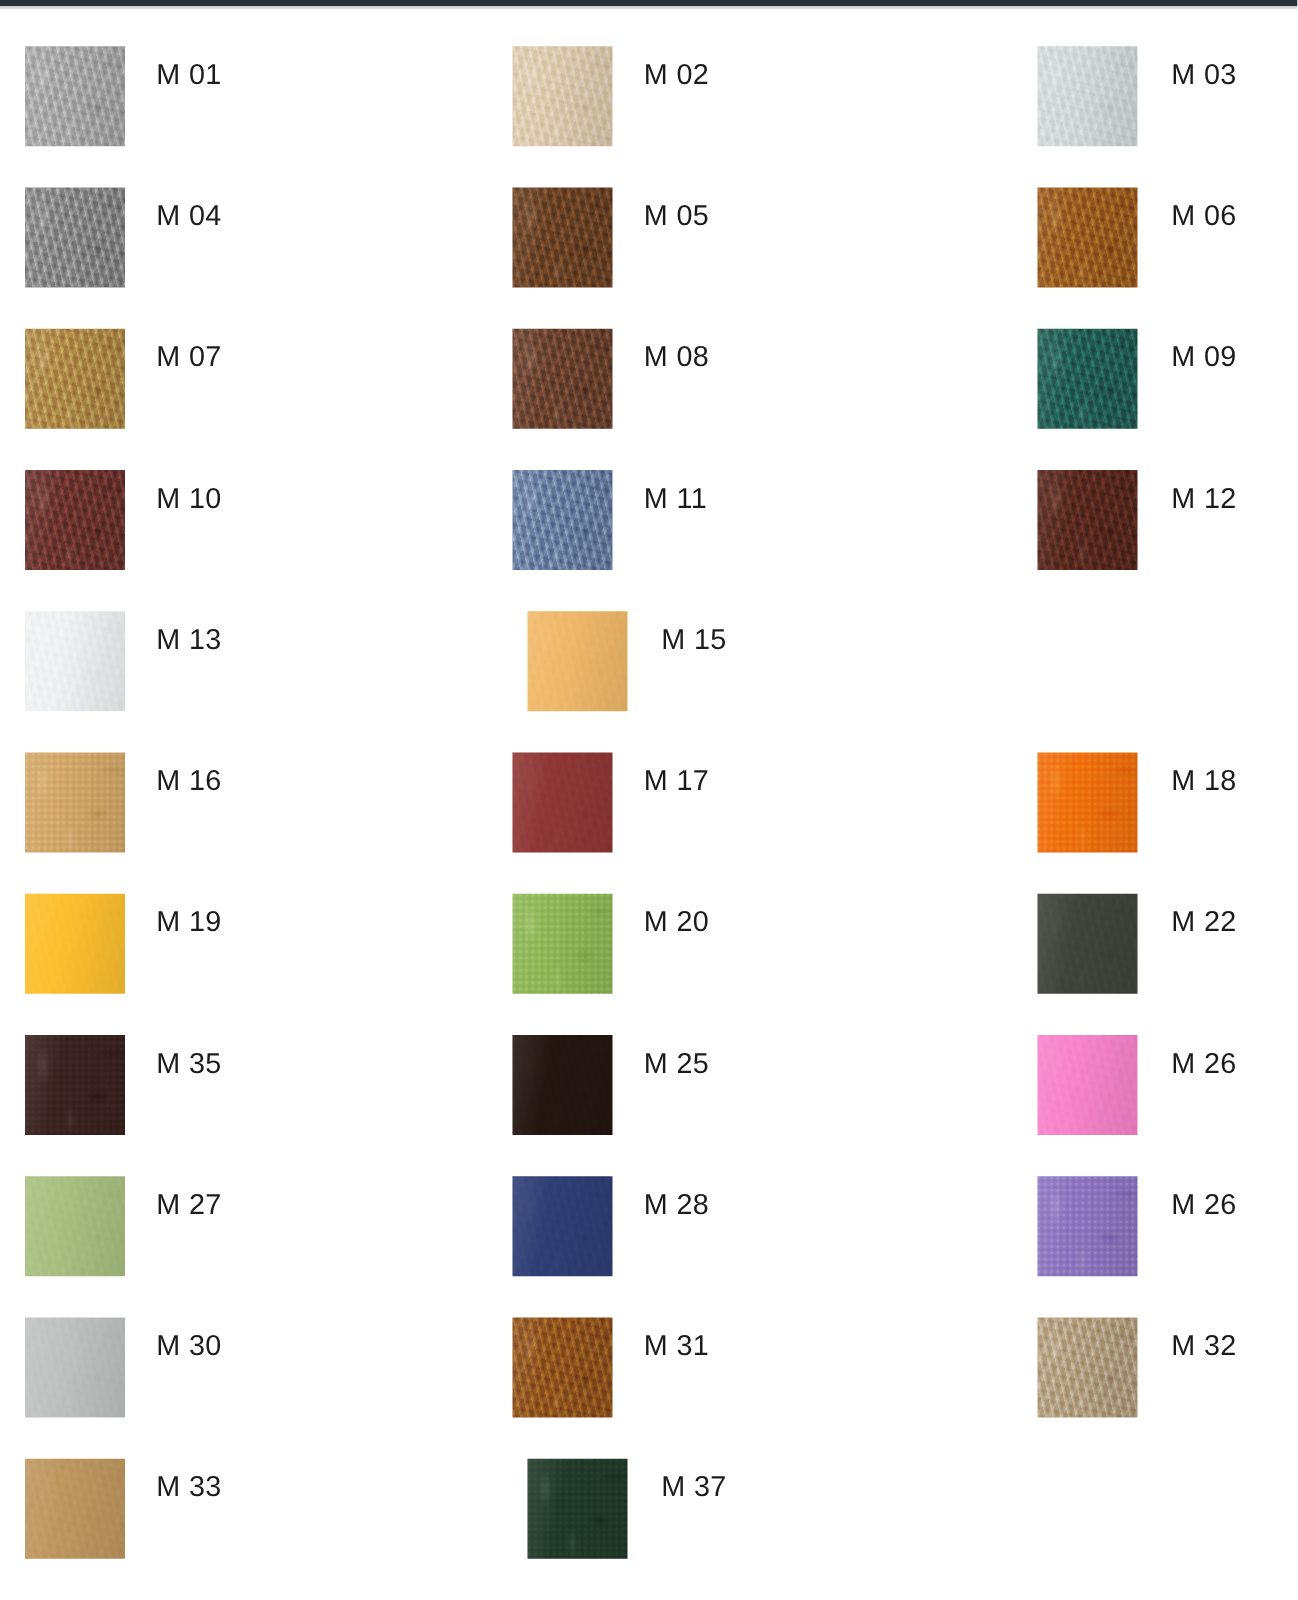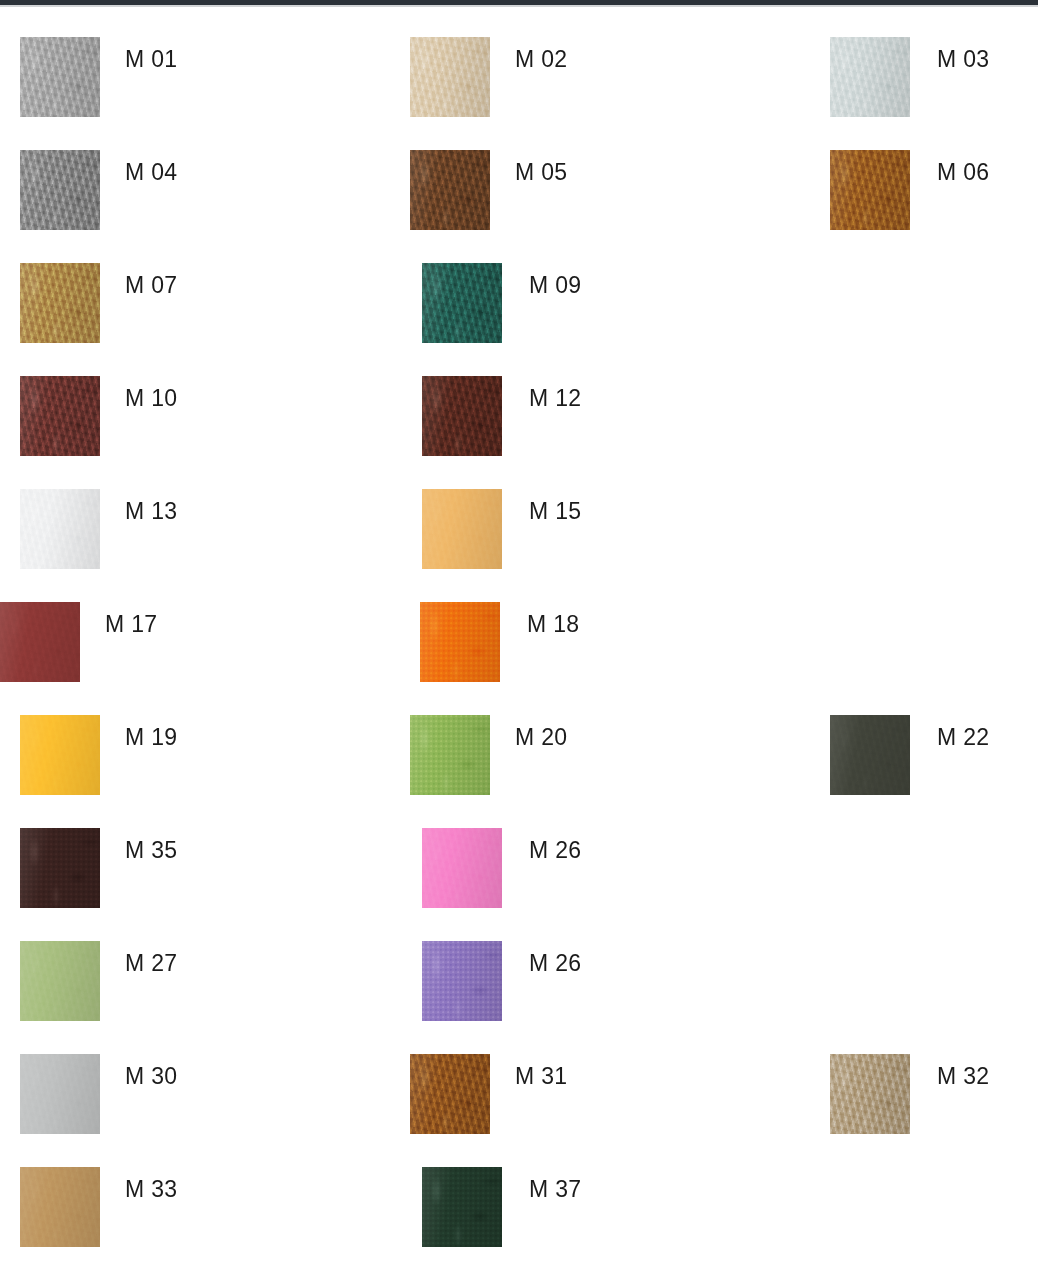--- a/index.html
+++ b/index.html
@@ -177,38 +177,54 @@
       </div>
       <div class="swatch-row">
         <div class="swatch-cell col-1">
           <div class="swatch-chip tex-crinkle" style="background-color: rgb(176, 140, 74);">
             <span class="grain g1"></span>
             <span class="grain g2"></span>
             <span class="shade"></span>
           </div>
           <div class="swatch-label">M 07</div>
         </div>
+        <div class="swatch-cell col-2">
+          <div class="swatch-chip tex-crinkle" style="background-color: rgb(109, 68, 48);">
+            <span class="grain g1"></span>
+            <span class="grain g2"></span>
+            <span class="shade"></span>
+          </div>
+          <div class="swatch-label">M 08</div>
+        </div>
         <div class="swatch-cell col-3">
           <div class="swatch-chip tex-crinkle" style="background-color: rgb(36, 96, 85);">
             <span class="grain g1"></span>
             <span class="grain g2"></span>
             <span class="shade"></span>
           </div>
           <div class="swatch-label">M 09</div>
         </div>
       </div>
       <div class="swatch-row">
         <div class="swatch-cell col-1">
           <div class="swatch-chip tex-crinkle" style="background-color: rgb(109, 53, 48);">
             <span class="grain g1"></span>
             <span class="grain g2"></span>
             <span class="shade"></span>
           </div>
           <div class="swatch-label">M 10</div>
         </div>
+        <div class="swatch-cell col-2">
+          <div class="swatch-chip tex-crinkle" style="background-color: rgb(109, 130, 164);">
+            <span class="grain g1"></span>
+            <span class="grain g2"></span>
+            <span class="shade"></span>
+          </div>
+          <div class="swatch-label">M 11</div>
+        </div>
         <div class="swatch-cell col-3">
           <div class="swatch-chip tex-crinkle" style="background-color: rgb(90, 42, 32);">
             <span class="grain g1"></span>
             <span class="grain g2"></span>
             <span class="shade"></span>
           </div>
           <div class="swatch-label">M 12</div>
         </div>
       </div>
       <div class="swatch-row">
@@ -223,20 +239,28 @@
         <div class="swatch-cell col-3">
           <div class="swatch-chip tex-smooth" style="background-color: rgb(240, 185, 106);">
             <span class="grain g1"></span>
             <span class="grain g2"></span>
             <span class="shade"></span>
           </div>
           <div class="swatch-label">M 15</div>
         </div>
       </div>
       <div class="swatch-row">
+        <div class="swatch-cell col-1">
+          <div class="swatch-chip tex-pebble" style="background-color: rgb(211, 167, 105);">
+            <span class="grain g1"></span>
+            <span class="grain g2"></span>
+            <span class="shade"></span>
+          </div>
+          <div class="swatch-label">M 16</div>
+        </div>
         <div class="swatch-cell col-2">
           <div class="swatch-chip tex-smooth" style="background-color: rgb(142, 56, 54);">
             <span class="grain g1"></span>
             <span class="grain g2"></span>
             <span class="shade"></span>
           </div>
           <div class="swatch-label">M 17</div>
         </div>
         <div class="swatch-cell col-3">
           <div class="swatch-chip tex-pebble" style="background-color: rgb(240, 112, 15);">
@@ -275,38 +299,54 @@
       </div>
       <div class="swatch-row">
         <div class="swatch-cell col-1">
           <div class="swatch-chip tex-pebble" style="background-color: rgb(58, 34, 31);">
             <span class="grain g1"></span>
             <span class="grain g2"></span>
             <span class="shade"></span>
           </div>
           <div class="swatch-label">M 35</div>
         </div>
+        <div class="swatch-cell col-2">
+          <div class="swatch-chip tex-smooth" style="background-color: rgb(36, 21, 15);">
+            <span class="grain g1"></span>
+            <span class="grain g2"></span>
+            <span class="shade"></span>
+          </div>
+          <div class="swatch-label">M 25</div>
+        </div>
         <div class="swatch-cell col-3">
           <div class="swatch-chip tex-smooth" style="background-color: rgb(247, 132, 202);">
             <span class="grain g1"></span>
             <span class="grain g2"></span>
             <span class="shade"></span>
           </div>
           <div class="swatch-label">M 26</div>
         </div>
       </div>
       <div class="swatch-row">
         <div class="swatch-cell col-1">
           <div class="swatch-chip tex-smooth" style="background-color: rgb(169, 192, 129);">
             <span class="grain g1"></span>
             <span class="grain g2"></span>
             <span class="shade"></span>
           </div>
           <div class="swatch-label">M 27</div>
         </div>
+        <div class="swatch-cell col-2">
+          <div class="swatch-chip tex-smooth" style="background-color: rgb(47, 62, 117);">
+            <span class="grain g1"></span>
+            <span class="grain g2"></span>
+            <span class="shade"></span>
+          </div>
+          <div class="swatch-label">M 28</div>
+        </div>
         <div class="swatch-cell col-3">
           <div class="swatch-chip tex-pebble" style="background-color: rgb(141, 118, 192);">
             <span class="grain g1"></span>
             <span class="grain g2"></span>
             <span class="shade"></span>
           </div>
           <div class="swatch-label">M 26</div>
         </div>
       </div>
       <div class="swatch-row">

